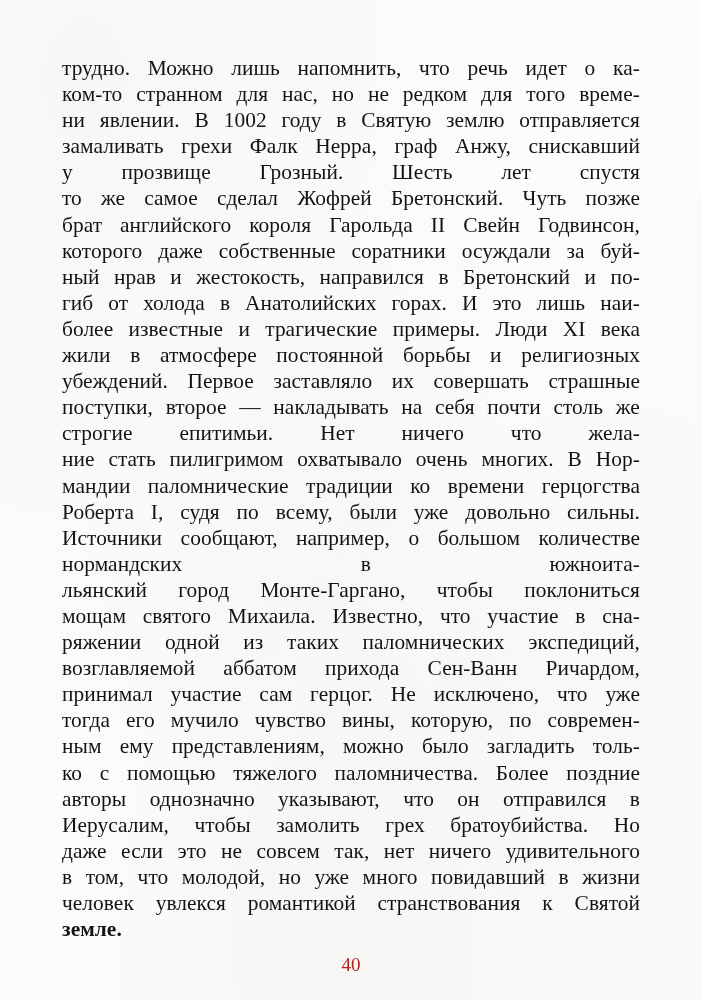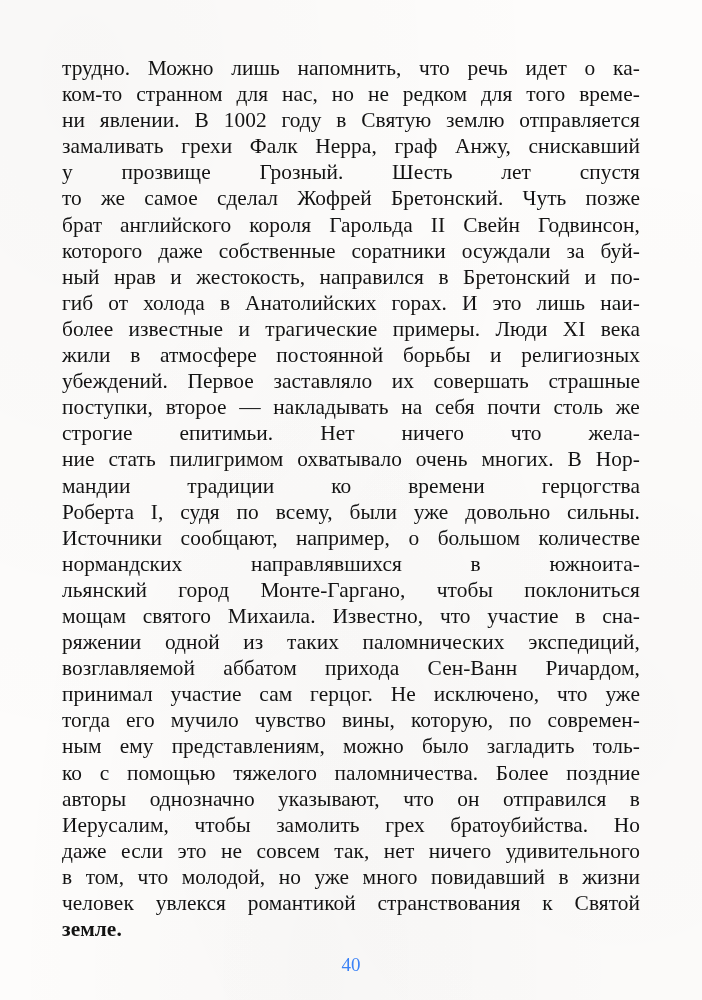--- a/index.html
+++ b/index.html
@@ -70,21 +70,21 @@
   }
 
   .folio {
     position: absolute;
     left: 0;
     top: 954px;
     width: 702px;
     text-align: center;
     font-size: 19px;
     line-height: 22px;
-    color: #3b82f6;
+    color: #b91c1c;
     font-family: "Liberation Serif", "DejaVu Serif", serif;
   }
 </style>
 </head>
 <body>
 
 <div class="page">
 
   <div class="textblock">
       <div class="line just">
@@ -240,20 +240,21 @@
         <span class="w">стать</span>
         <span class="w">пилигримом</span>
         <span class="w">охватывало</span>
         <span class="w">очень</span>
         <span class="w">многих.</span>
         <span class="w">В</span>
         <span class="w">Нор-</span>
       </div>
       <div class="line just">
         <span class="w">мандии</span>
+        <span class="w">паломнические</span>
         <span class="w">традиции</span>
         <span class="w">ко</span>
         <span class="w">времени</span>
         <span class="w">герцогства</span>
       </div>
       <div class="line just">
         <span class="w">Роберта</span>
         <span class="w">I,</span>
         <span class="w">судя</span>
         <span class="w">по</span>
@@ -266,21 +267,20 @@
       <div class="line just">
         <span class="w">Источники</span>
         <span class="w">сообщают,</span>
         <span class="w">например,</span>
         <span class="w">о</span>
         <span class="w">большом</span>
         <span class="w">количестве</span>
       </div>
       <div class="line just">
         <span class="w">нормандских</span>
-        <span class="w">направлявшихся</span>
         <span class="w">в</span>
         <span class="w">южноита-</span>
       </div>
       <div class="line just">
         <span class="w">льянский</span>
         <span class="w">город</span>
         <span class="w">Монте-Гаргано,</span>
         <span class="w">чтобы</span>
         <span class="w">поклониться</span>
       </div>

